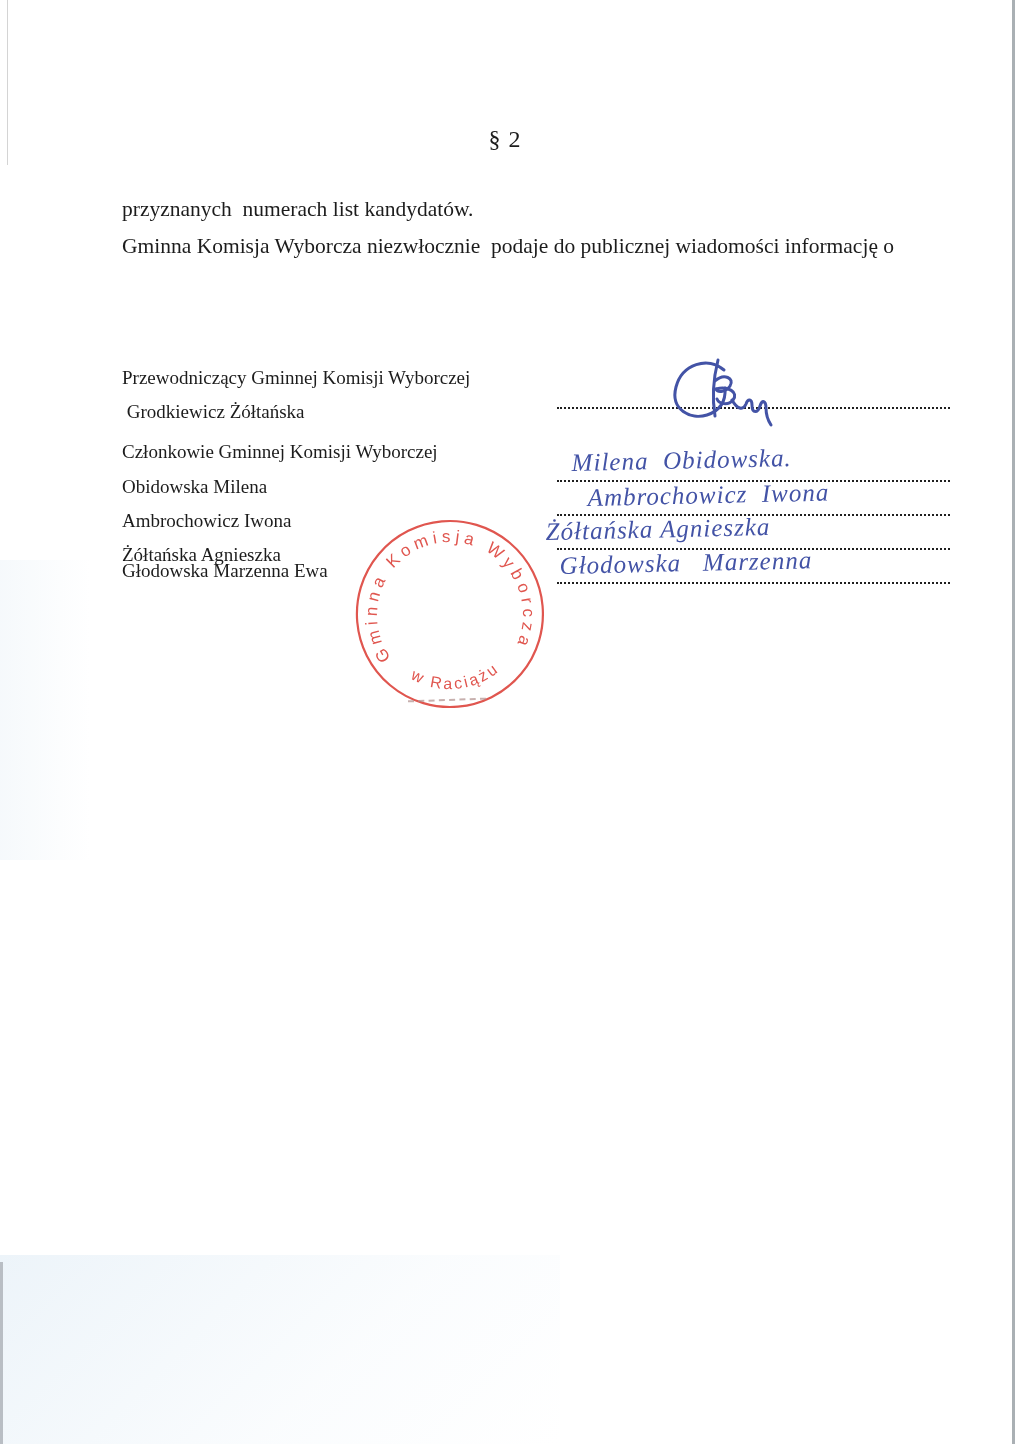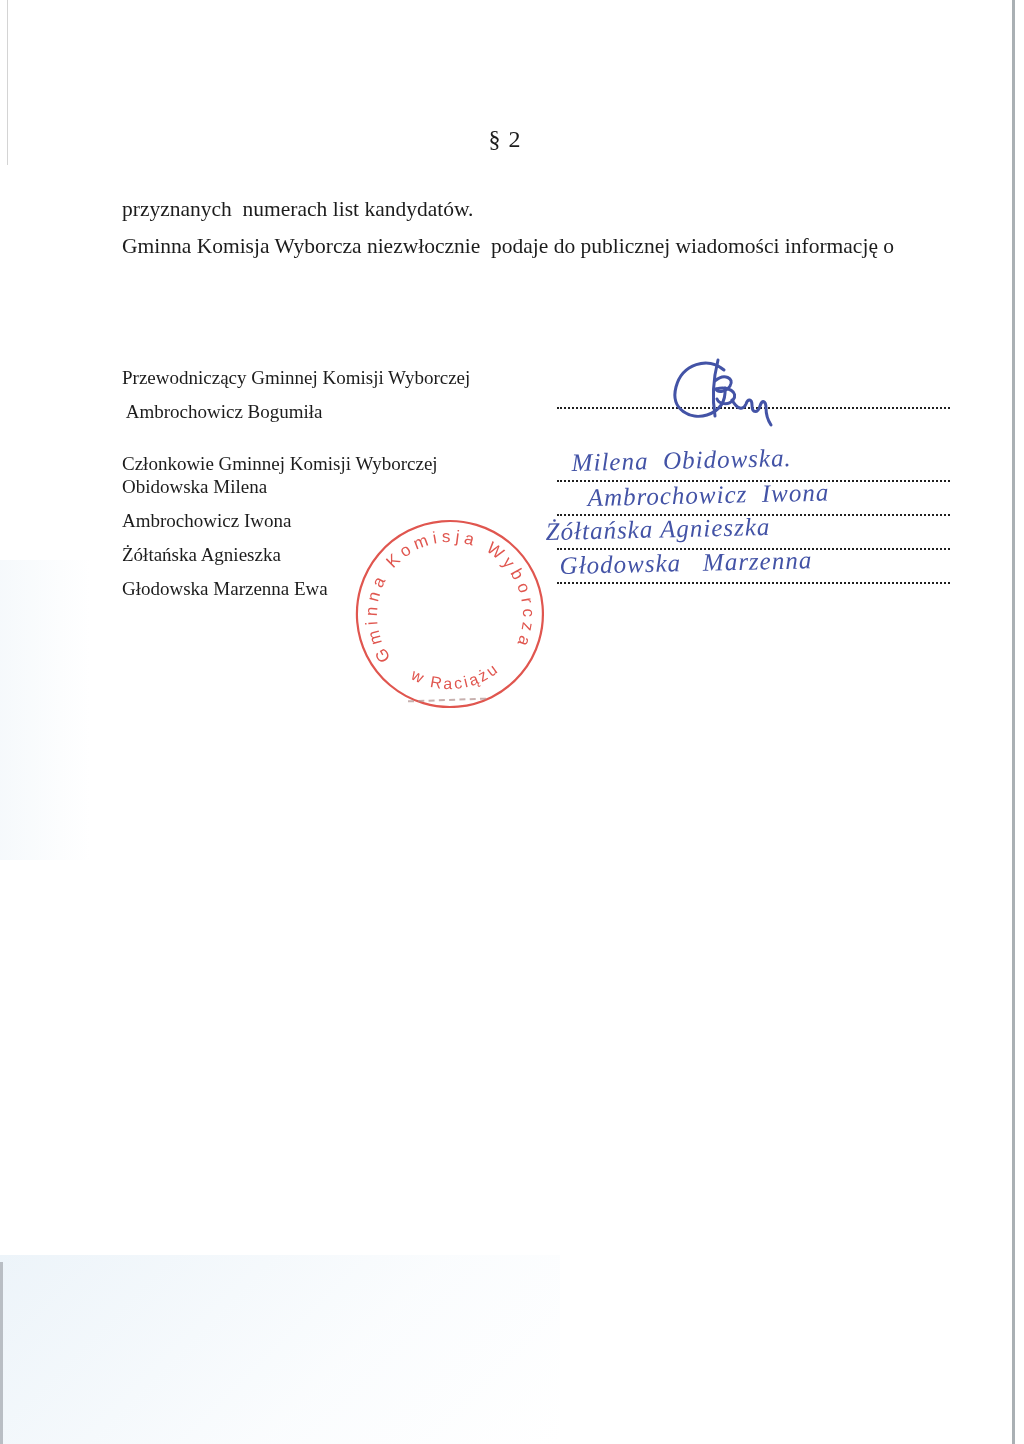--- a/index.html
+++ b/index.html
@@ -62,26 +62,26 @@
 <div class="abs scan-right-line"></div>
 
 <div class="abs section-heading">§ 2</div>
 
 <div class="abs paragraph">
   <div>przyznanych  numerach list kandydatów.</div>
   <div>Gminna Komisja Wyborcza niezwłocznie  podaje do publicznej wiadomości informację o</div>
 </div>
 
 <div class="abs official-row" style="top:367px;">Przewodniczący Gminnej Komisji Wyborczej</div>
-<div class="abs official-row" style="top:401px;"> Ambrochowicz Bogumiła</div>
-<div class="abs official-row" style="top:453px;">Członkowie Gminnej Komisji Wyborczej</div>
+<div class="abs official-row" style="top:401px;"> Grodkiewicz Żółtańska</div>
+<div class="abs official-row" style="top:441px;">Członkowie Gminnej Komisji Wyborczej</div>
 <div class="abs official-row" style="top:476px;">Obidowska Milena</div>
 <div class="abs official-row" style="top:510px;">Ambrochowicz Iwona</div>
 <div class="abs official-row" style="top:544px;">Żółtańska Agnieszka</div>
-<div class="abs official-row" style="top:578px;font-family:Liberation Serif, serif;">Głodowska Marzenna Ewa</div>
+<div class="abs official-row" style="top:560px;font-family:Liberation Serif, serif;">Głodowska Marzenna Ewa</div>
 
 <div class="abs dotline" style="top:407px;"></div>
 <div class="abs dotline" style="top:480px;"></div>
 <div class="abs dotline" style="top:514px;"></div>
 <div class="abs dotline" style="top:548px;"></div>
 <div class="abs dotline" style="top:582px;"></div>
 
 <svg class="abs scribble" viewBox="0 0 120 76">
   <g fill="none" stroke="#4353a6" stroke-width="3" stroke-linecap="round" stroke-linejoin="round">
     <path d="M 62 16 C 46 2 20 10 14 33 C 8 56 29 66 45 61 C 57 57 64 48 63 34"></path>

